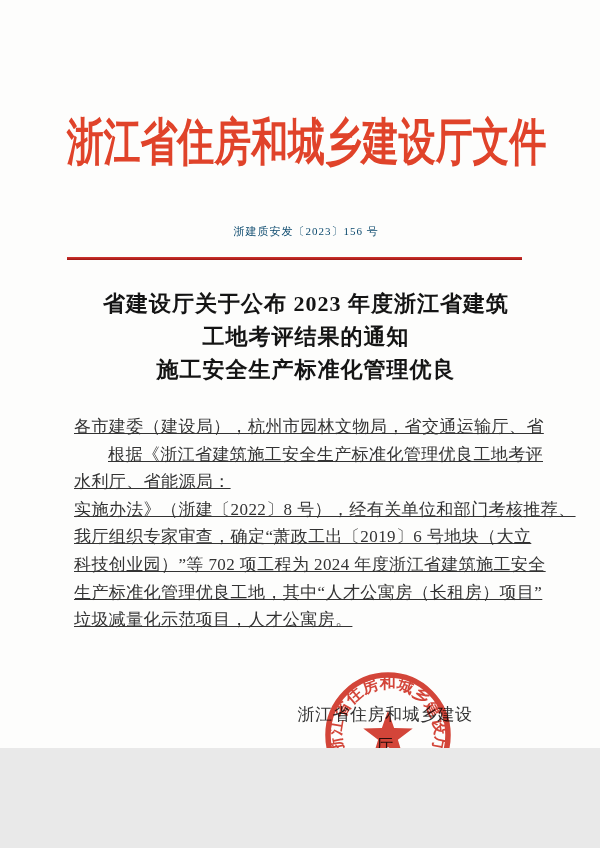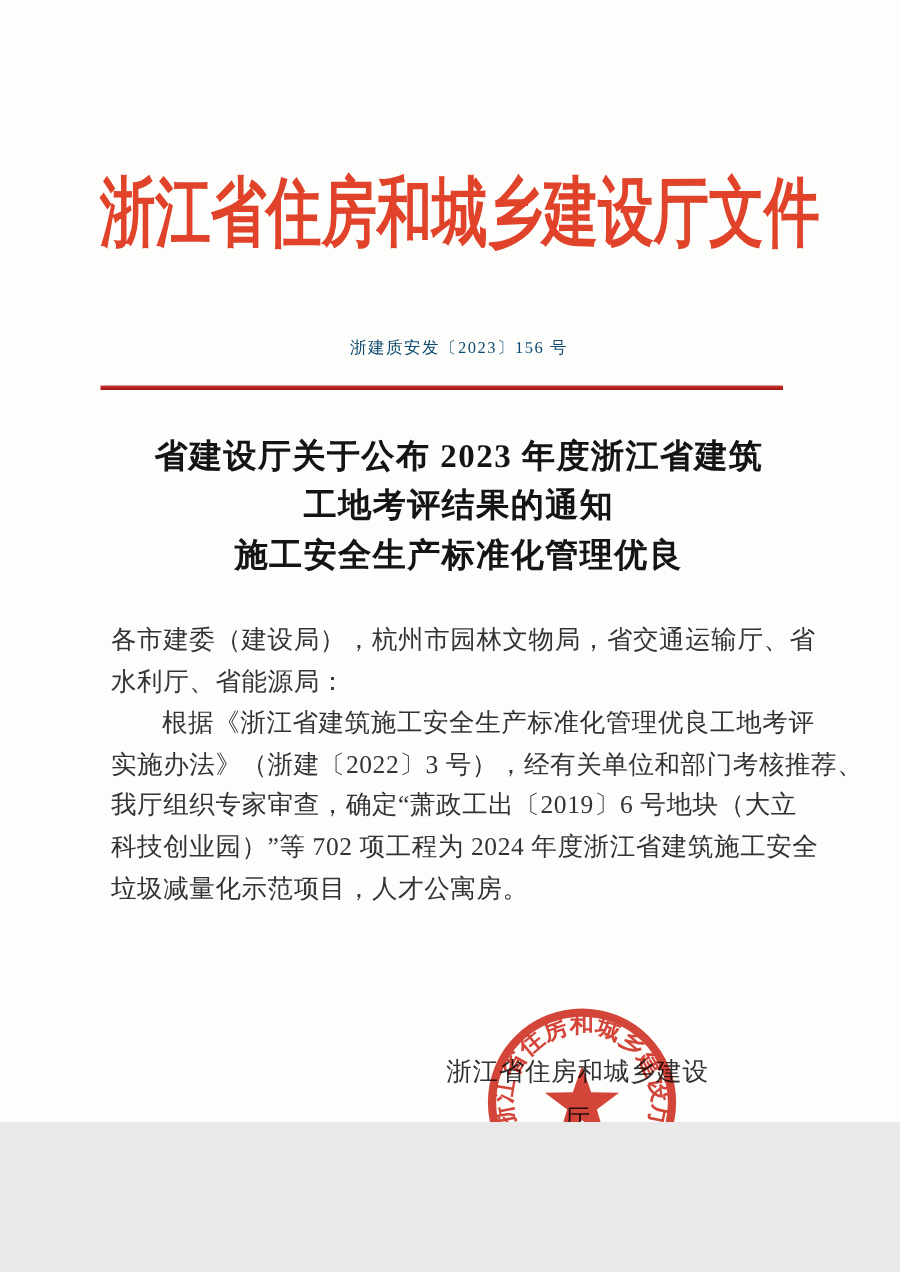--- a/index.html
+++ b/index.html
@@ -30,20 +30,21 @@
   }
   .doc-title{
     position:absolute;top:287px;left:0;width:100%;
     text-align:center;font-weight:bold;font-size:22px;line-height:33px;
     color:#141414;letter-spacing:1px;
   }
   .body-block{
     position:absolute;top:413px;left:74px;width:455px;
     font-size:17px;line-height:27.6px;color:#333;
     letter-spacing:0.4px;
+    text-decoration:underline;
   }
   .body-line{white-space:nowrap;}
   .body-line.indent{text-indent:2em;}
   .signature{
     position:absolute;top:699px;left:290px;width:190px;
     text-align:center;font-size:17px;line-height:31px;color:#333;
     letter-spacing:0.5px;
   }
   .seal{
     position:absolute;top:671px;left:324px;width:128px;height:128px;
@@ -69,25 +70,26 @@
   <div class="red-line"></div>
 
   <div class="doc-title">
     <div>省建设厅关于公布 2023 年度浙江省建筑</div>
     <div>工地考评结果的通知</div>
     <div>施工安全生产标准化管理优良</div>
   </div>
 
   <div class="body-block">
     <div class="body-line">各市建委（建设局），杭州市园林文物局，省交通运输厅、省</div>
+    <div class="body-line indent">根据《浙江省建筑施工安全生产标准化管理优良工地考评</div>
     <div class="body-line">水利厅、省能源局：</div>
-    <div class="body-line indent">根据《浙江省建筑施工安全生产标准化管理优良工地考评</div>
-    <div class="body-line">实施办法》（浙建〔2022〕3 号），经有关单位和部门考核推荐、</div>
+    <div class="body-line">实施办法》（浙建〔2022〕8 号），经有关单位和部门考核推荐、</div>
     <div class="body-line">我厅组织专家审查，确定“萧政工出〔2019〕6 号地块（大立</div>
     <div class="body-line">科技创业园）”等 702 项工程为 2024 年度浙江省建筑施工安全</div>
+    <div class="body-line">生产标准化管理优良工地，其中“人才公寓房（长租房）项目”</div>
     <div class="body-line">垃圾减量化示范项目，人才公寓房。</div>
   </div>
 
   <div class="signature">
     <div>浙江省住房和城乡建设厅</div>
     <div>2018 年　 月 25 日</div>
   </div>
 
   <svg class="seal" viewBox="-64 -64 128 128" xmlns="http://www.w3.org/2000/svg">
     <defs>

